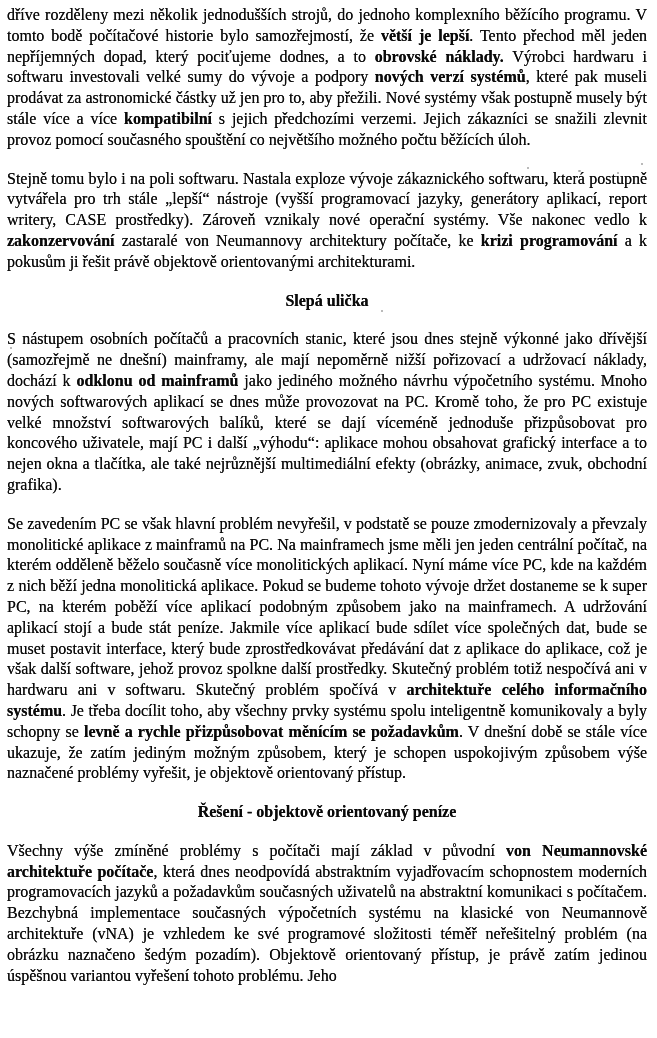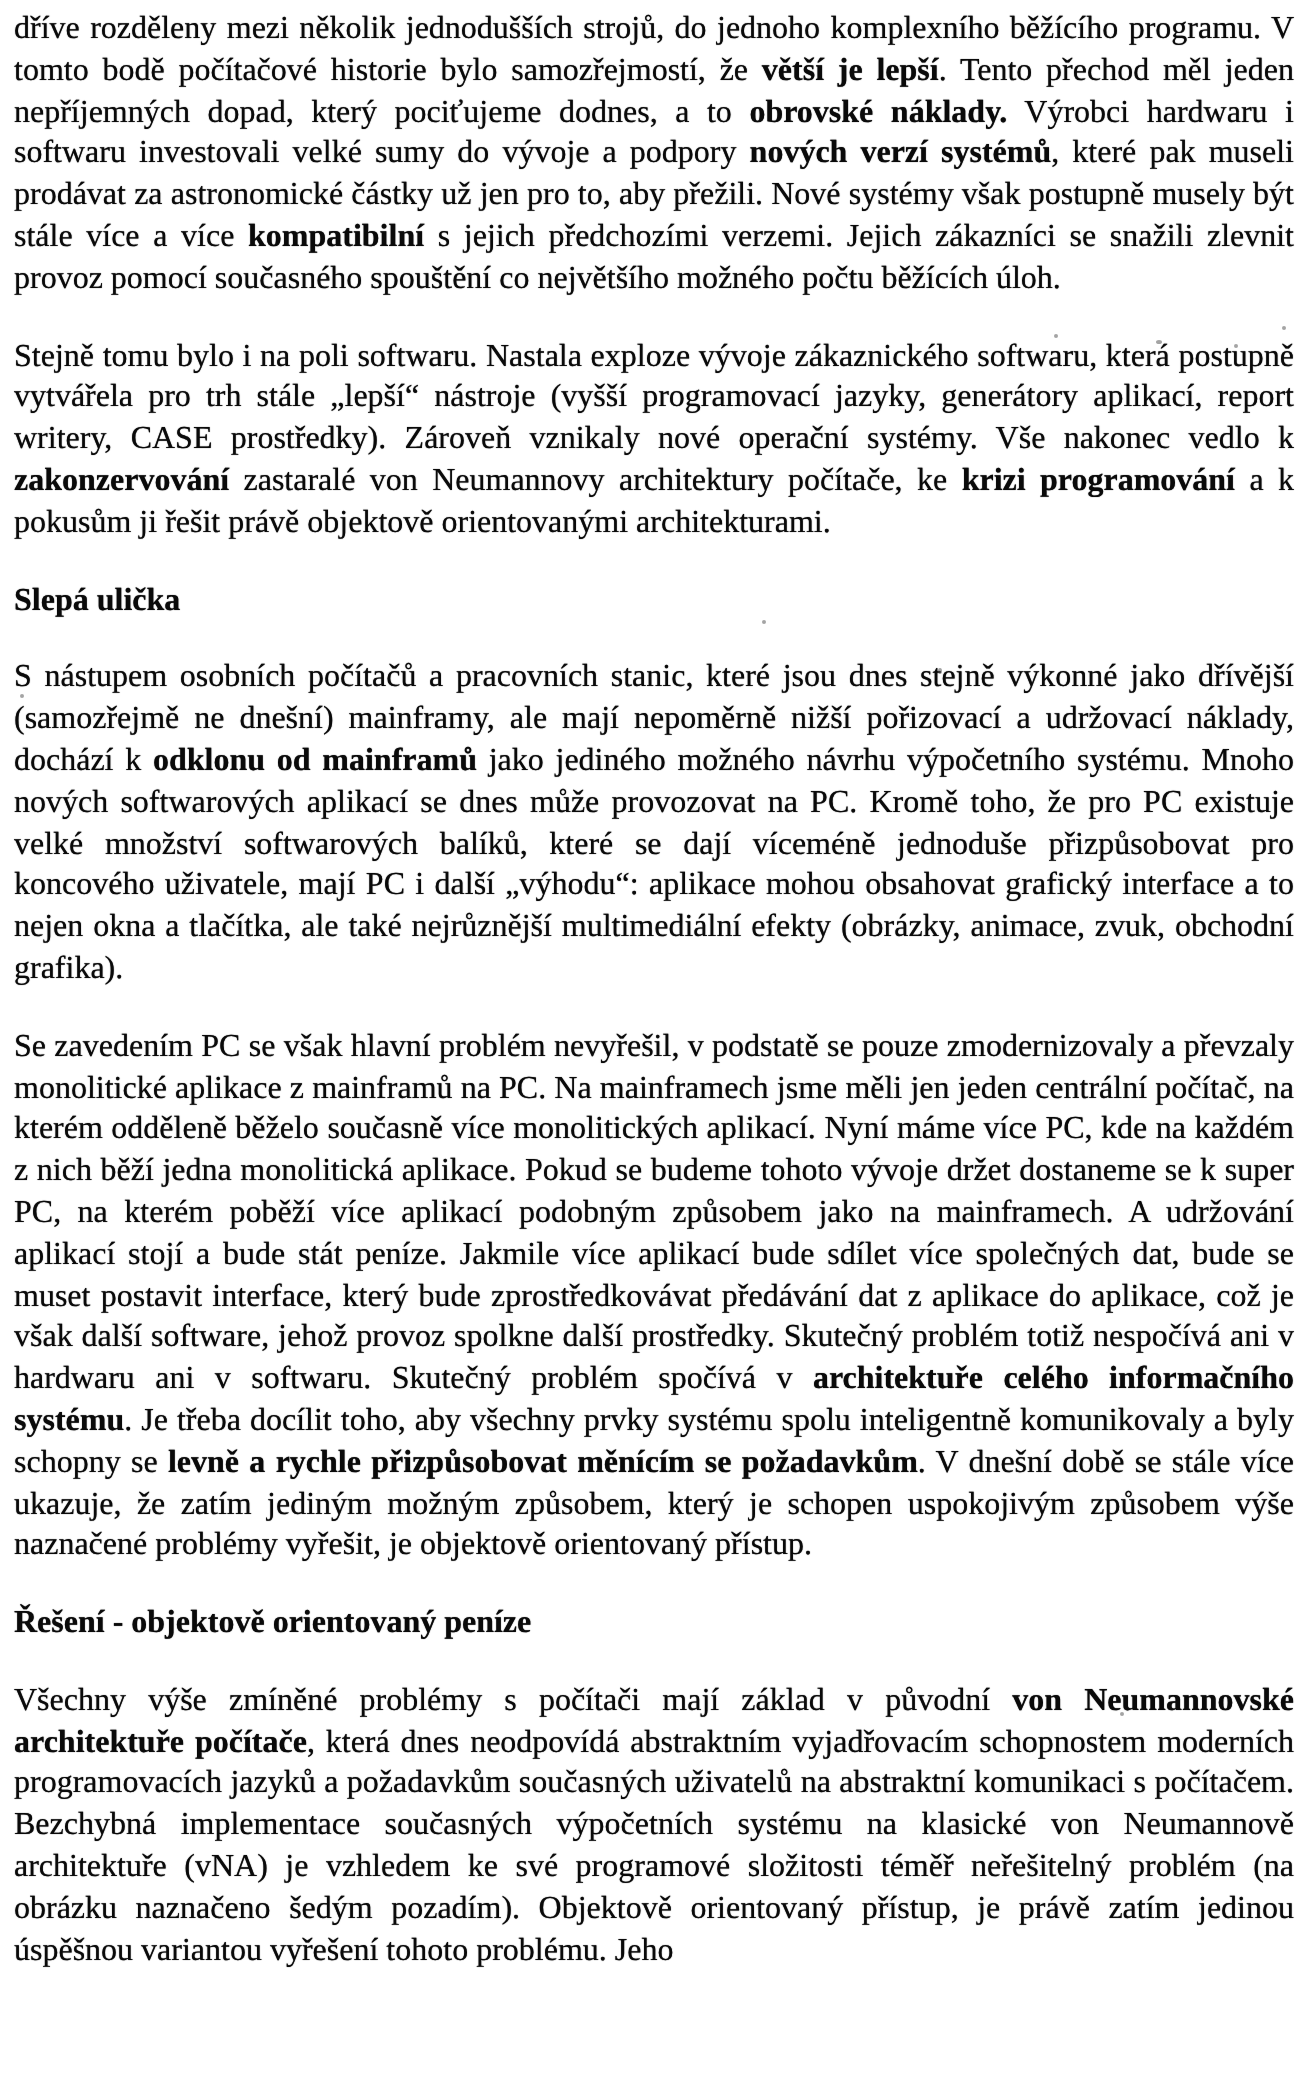--- a/index.html
+++ b/index.html
@@ -12,21 +12,21 @@
     background: #ffffff;
     color: #0a0a0a;
     font-family: "Liberation Serif", "DejaVu Serif", serif;
     font-size: 16px;
     line-height: 20.8px;
     text-align: justify;
     overflow: hidden;
     text-shadow: 0 0 0.5px rgba(0,0,0,0.8); 
   }
   .page p  { margin: 0 0 18px 0; }
-  .page h3 { font-size: 16px; margin: 6px 0 18px 0; text-align: left; }
+  .page h3 { font-size: 16px; margin: 6px 0 18px 0; text-align: center; }
   .b { font-weight: bold; }
   .speck { position: absolute; background: #4a4a4a; border-radius: 50%; opacity: .5; }
 </style>
 </head>
 <body>
 
 <div class="page">
   <div id="doc-root">
       <p><span>dříve rozděleny mezi několik jednodušších strojů, do jednoho komplexního běžícího programu. V tomto bodě počítačové historie bylo samozřejmostí, že </span><span class="b">větší je lepší</span><span>. Tento přechod měl jeden nepříjemných dopad, který pociťujeme dodnes, a to </span><span class="b">obrovské náklady.</span><span> Výrobci hardwaru i softwaru investovali velké sumy do vývoje a podpory </span><span class="b">nových verzí systémů</span><span>, které pak museli prodávat za astronomické částky už jen pro to, aby přežili. Nové systémy však postupně musely být stále více a více </span><span class="b">kompatibilní</span><span> s jejich předchozími verzemi. Jejich zákazníci se snažili zlevnit provoz pomocí současného spouštění co největšího možného počtu běžících úloh.</span></p>
       <p><span>Stejně tomu bylo i na poli softwaru. Nastala exploze vývoje zákaznického softwaru, která postupně vytvářela pro trh stále „lepší“ nástroje (vyšší programovací jazyky, generátory aplikací, report writery, CASE prostředky). Zároveň vznikaly nové operační systémy. Vše nakonec vedlo k </span><span class="b">zakonzervování</span><span> zastaralé von Neumannovy architektury počítače, ke </span><span class="b">krizi programování</span><span> a k pokusům ji řešit právě objektově orientovanými architekturami.</span></p>

